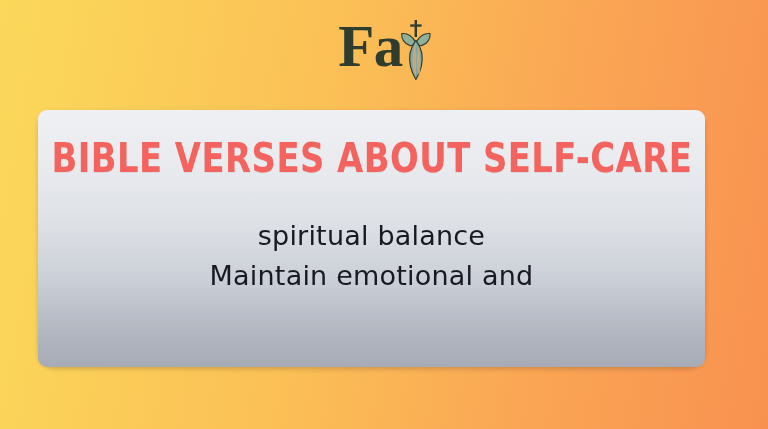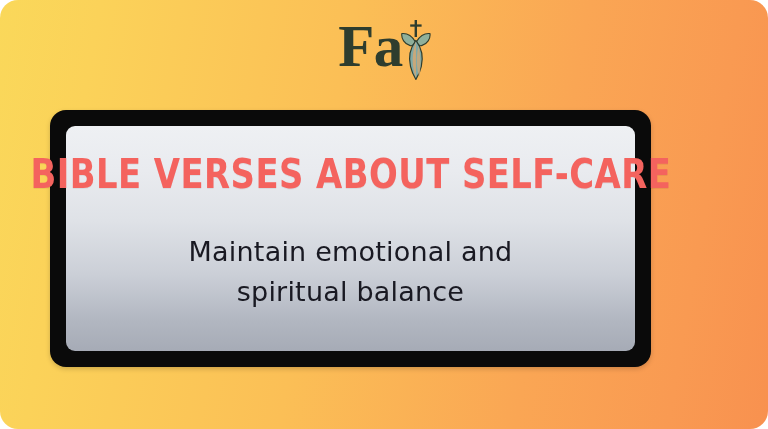--- a/index.html
+++ b/index.html
@@ -12,21 +12,20 @@
     overflow: hidden;
     font-family: "Liberation Sans", sans-serif;
   }
 
   #banner {
     position: relative;
     width: 768px;
     height: 429px;
     background: linear-gradient(100deg, #FAD85A 0%, #FBD259 12%, #FBBF56 42%, #FAA654 70%, #F99A52 88%, #F8914F 100%);
     overflow: hidden;
-    border-radius: 18px;
   }
 
   
   #brand {
     position: absolute;
     top: 4px;
     left: 0;
     width: 768px;
     height: 88px;
     display: flex;
@@ -58,28 +57,28 @@
     align-self: flex-end;
     margin: 0 -1px 0 -2px;
     display: inline-block;
     bottom: -3px;
   }
   .leaf-mark svg { display: block; width: 30px; height: 62px; }
 
   
   #card {
     position: absolute;
-    left: 50px;
+    left: 38px;
     top: 110px;
-    width: 601px;
+    width: 667px;
     height: 257px;
     box-sizing: border-box;
     background: #0A0A0A;
     border-radius: 16px;
-    padding: 16px;
+    padding: 0;
     box-shadow: 0 2px 5px rgba(0,0,0,0.18);
   }
   #card-inner {
     width: 100%;
     height: 100%;
     box-sizing: border-box;
     border-radius: 9px;
     background: linear-gradient(180deg, #EEF0F3 0%, #E9EBEF 20%, #DFE2E7 42%, #CBCFD7 66%, #B2B7C1 86%, #A6ABB6 100%);
     display: flex;
     flex-direction: column;
@@ -142,19 +141,19 @@
       </span>
 
     </div>
   </div>
 
   <div id="card">
     <div id="card-inner">
       <div id="card-title">BIBLE VERSES ABOUT SELF-CARE</div>
 
       <div id="card-subtitle">
+        <span class="sub-line">spiritual balance</span>
         <span class="sub-line">Maintain emotional and</span>
-        <span class="sub-line">spiritual balance</span>
       </div>
     </div>
   </div>
 
 </div>
 
 </body></html>

